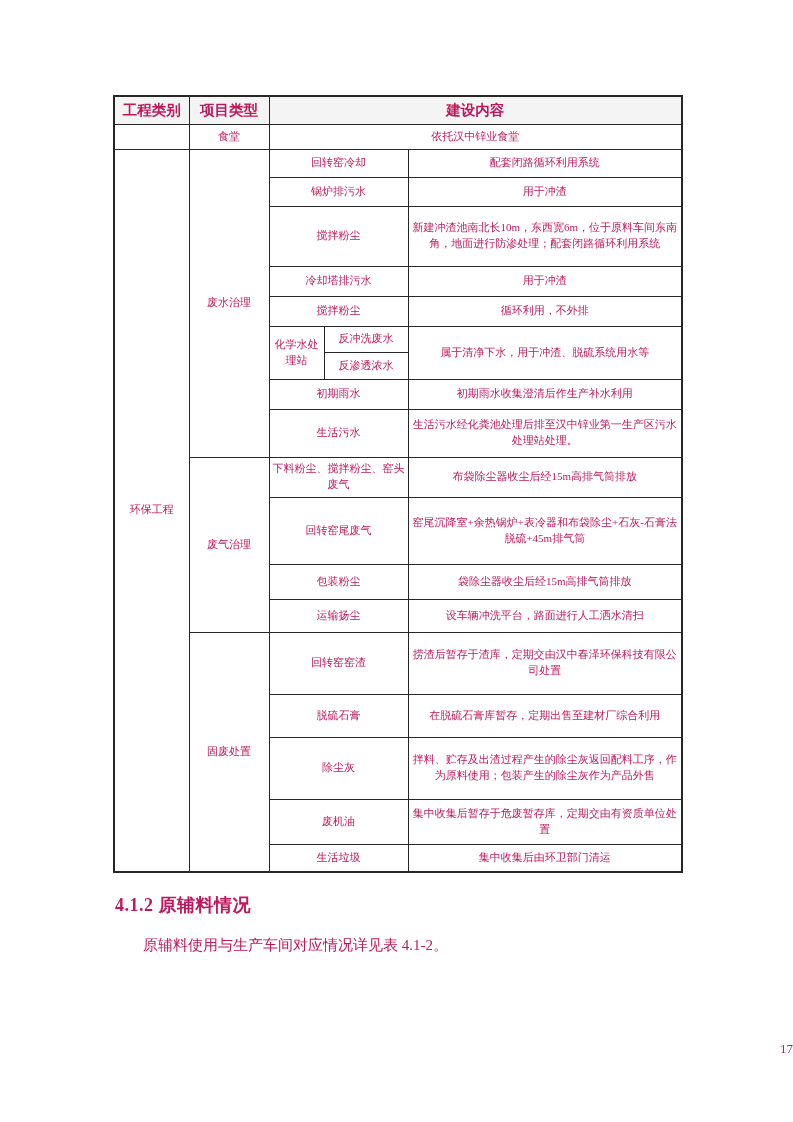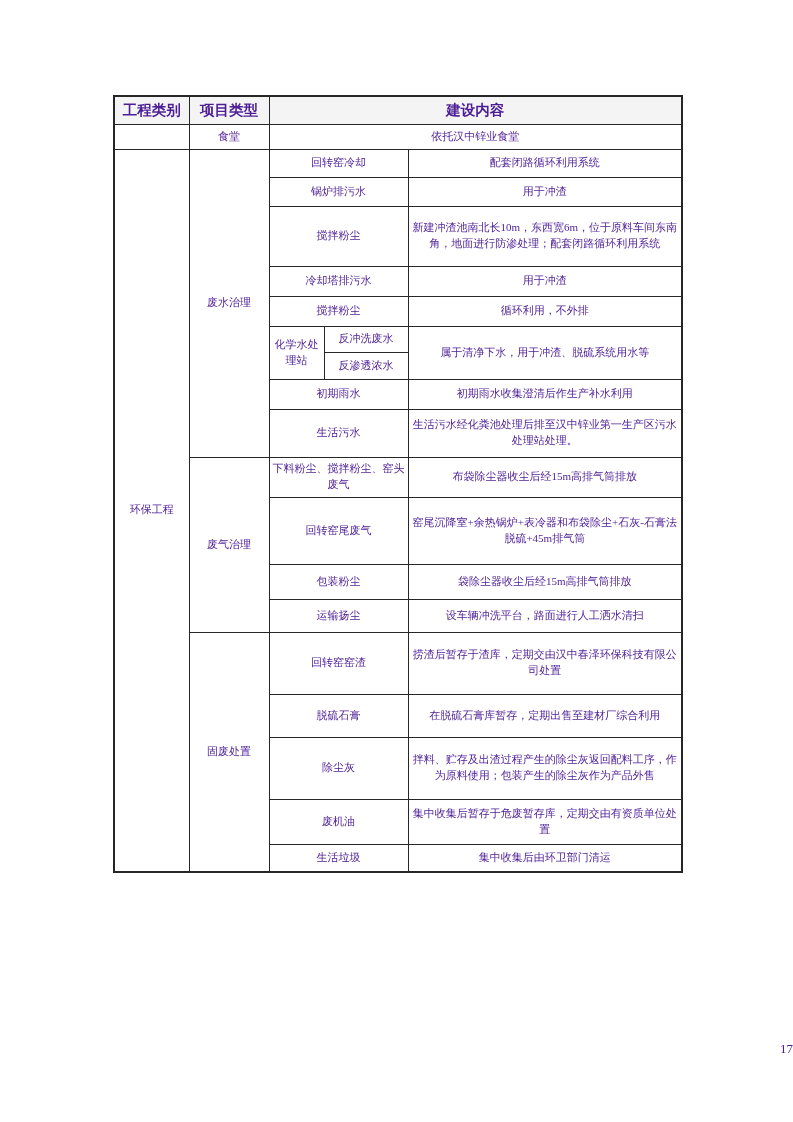--- a/index.html
+++ b/index.html
@@ -2,21 +2,21 @@
 <html><head>
 <meta charset="utf-8">
 <style>
   html,body{margin:0;padding:0;}
   body{background:#fff;}
   .page{
     position:relative;
     width:793px;height:1122px;
     background:#fff;
     font-family:"Liberation Serif","DejaVu Serif",serif;
-    color:#4c1d95;
+    color:#be185d;
     overflow:hidden;
   }
   .content{
     position:absolute;left:113px;top:95px;width:568px;
   }
   table.doc-table{
     border-collapse:collapse;
     width:568px;
     table-layout:fixed;
     border:2px solid #262626;
@@ -158,16 +158,18 @@
           <td colspan="2">废机油</td>
           <td>集中收集后暂存于危废暂存库，定期交由有资质单位处置</td>
         </tr>
         <tr style="height:28px">
           <td colspan="2">生活垃圾</td>
           <td>集中收集后由环卫部门清运</td>
         </tr>
       </tbody>
     </table>
 
+    <div class="section-heading">4.1.2 原辅料情况</div>
+    <p class="body-paragraph">原辅料使用与生产车间对应情况详见表 4.1-2。</p>
   </div>
 
   <div class="pageno">17</div>
 </div>
 
 </body></html>

